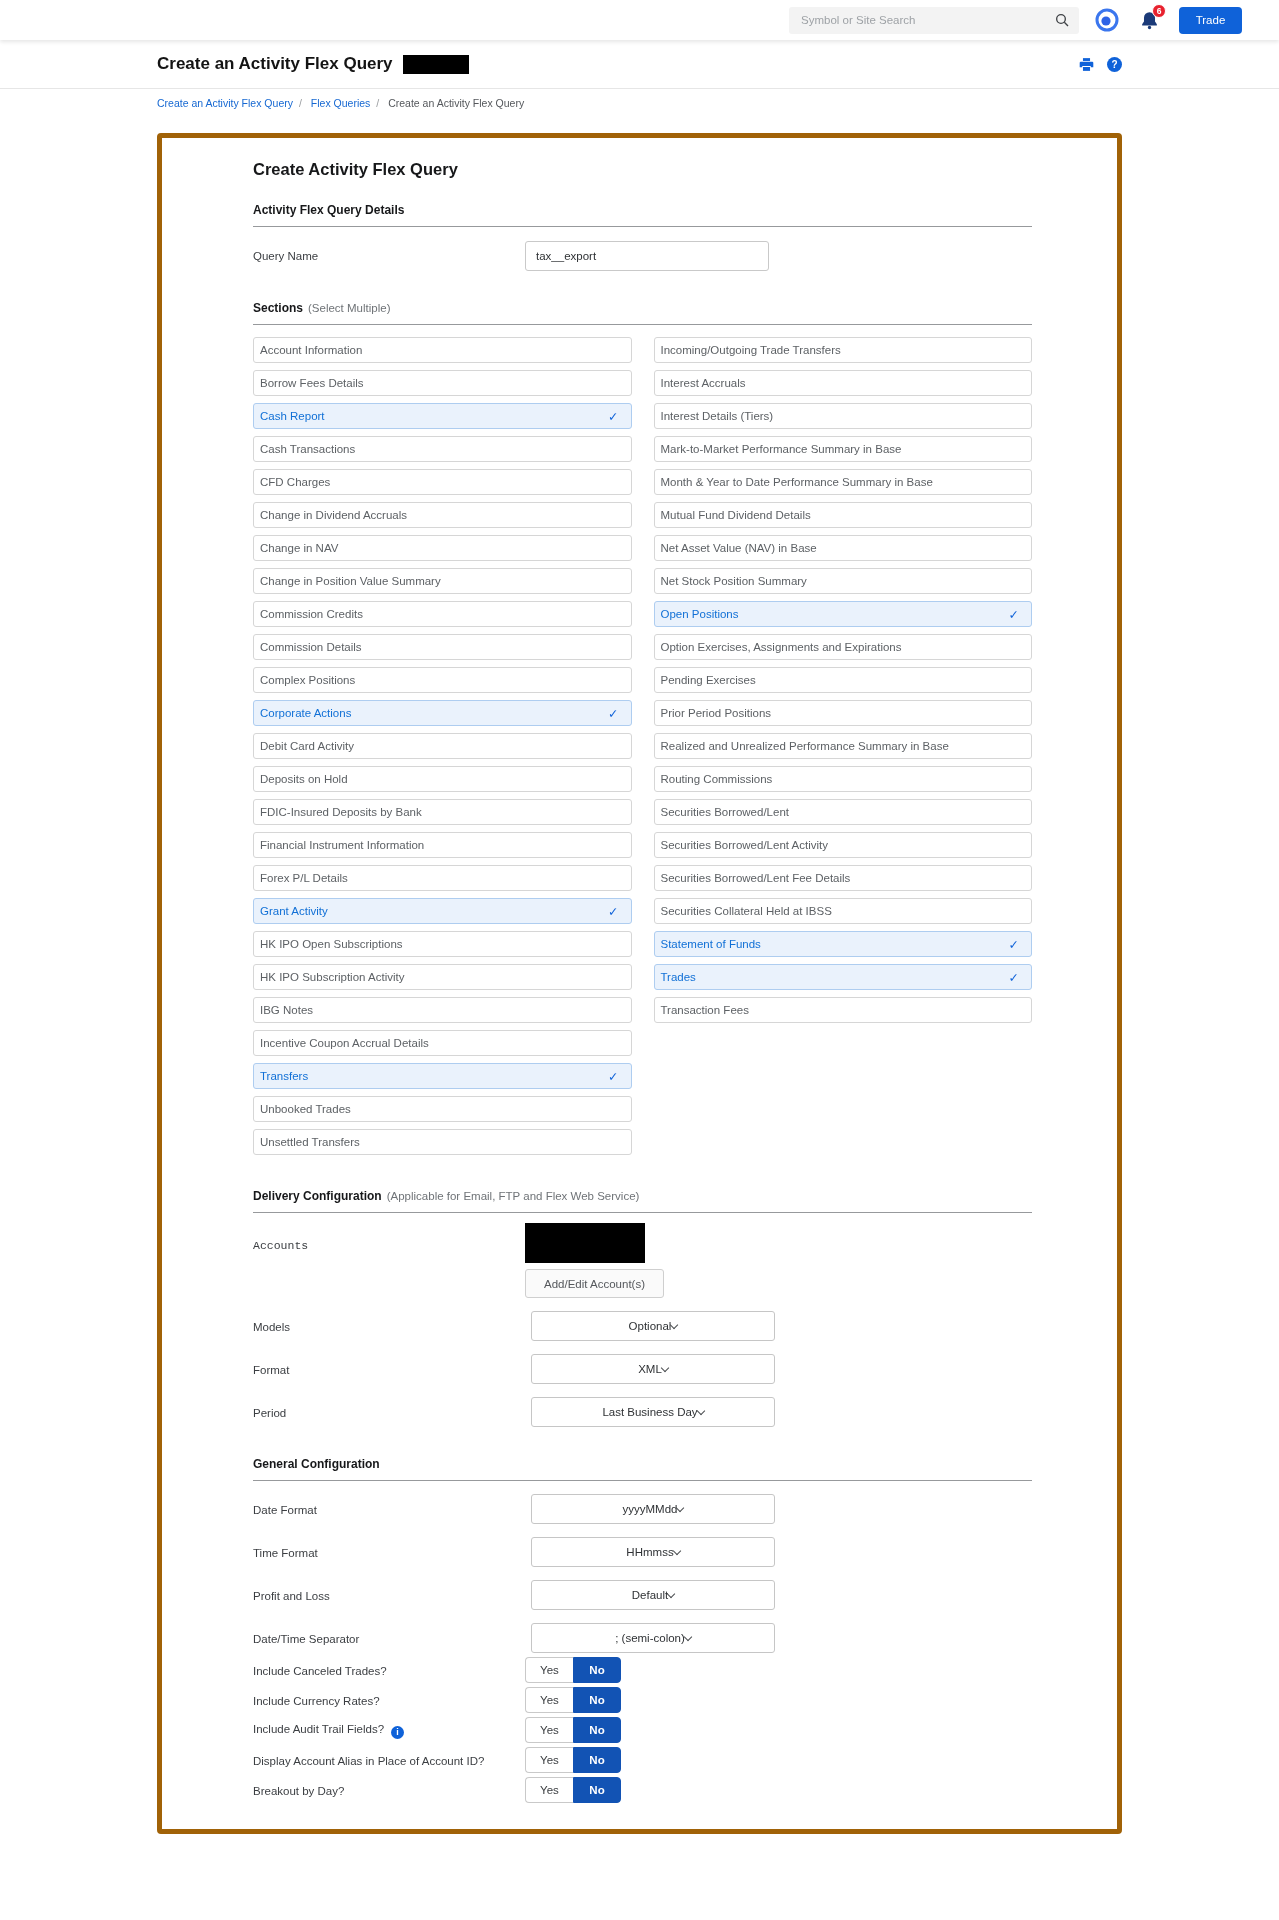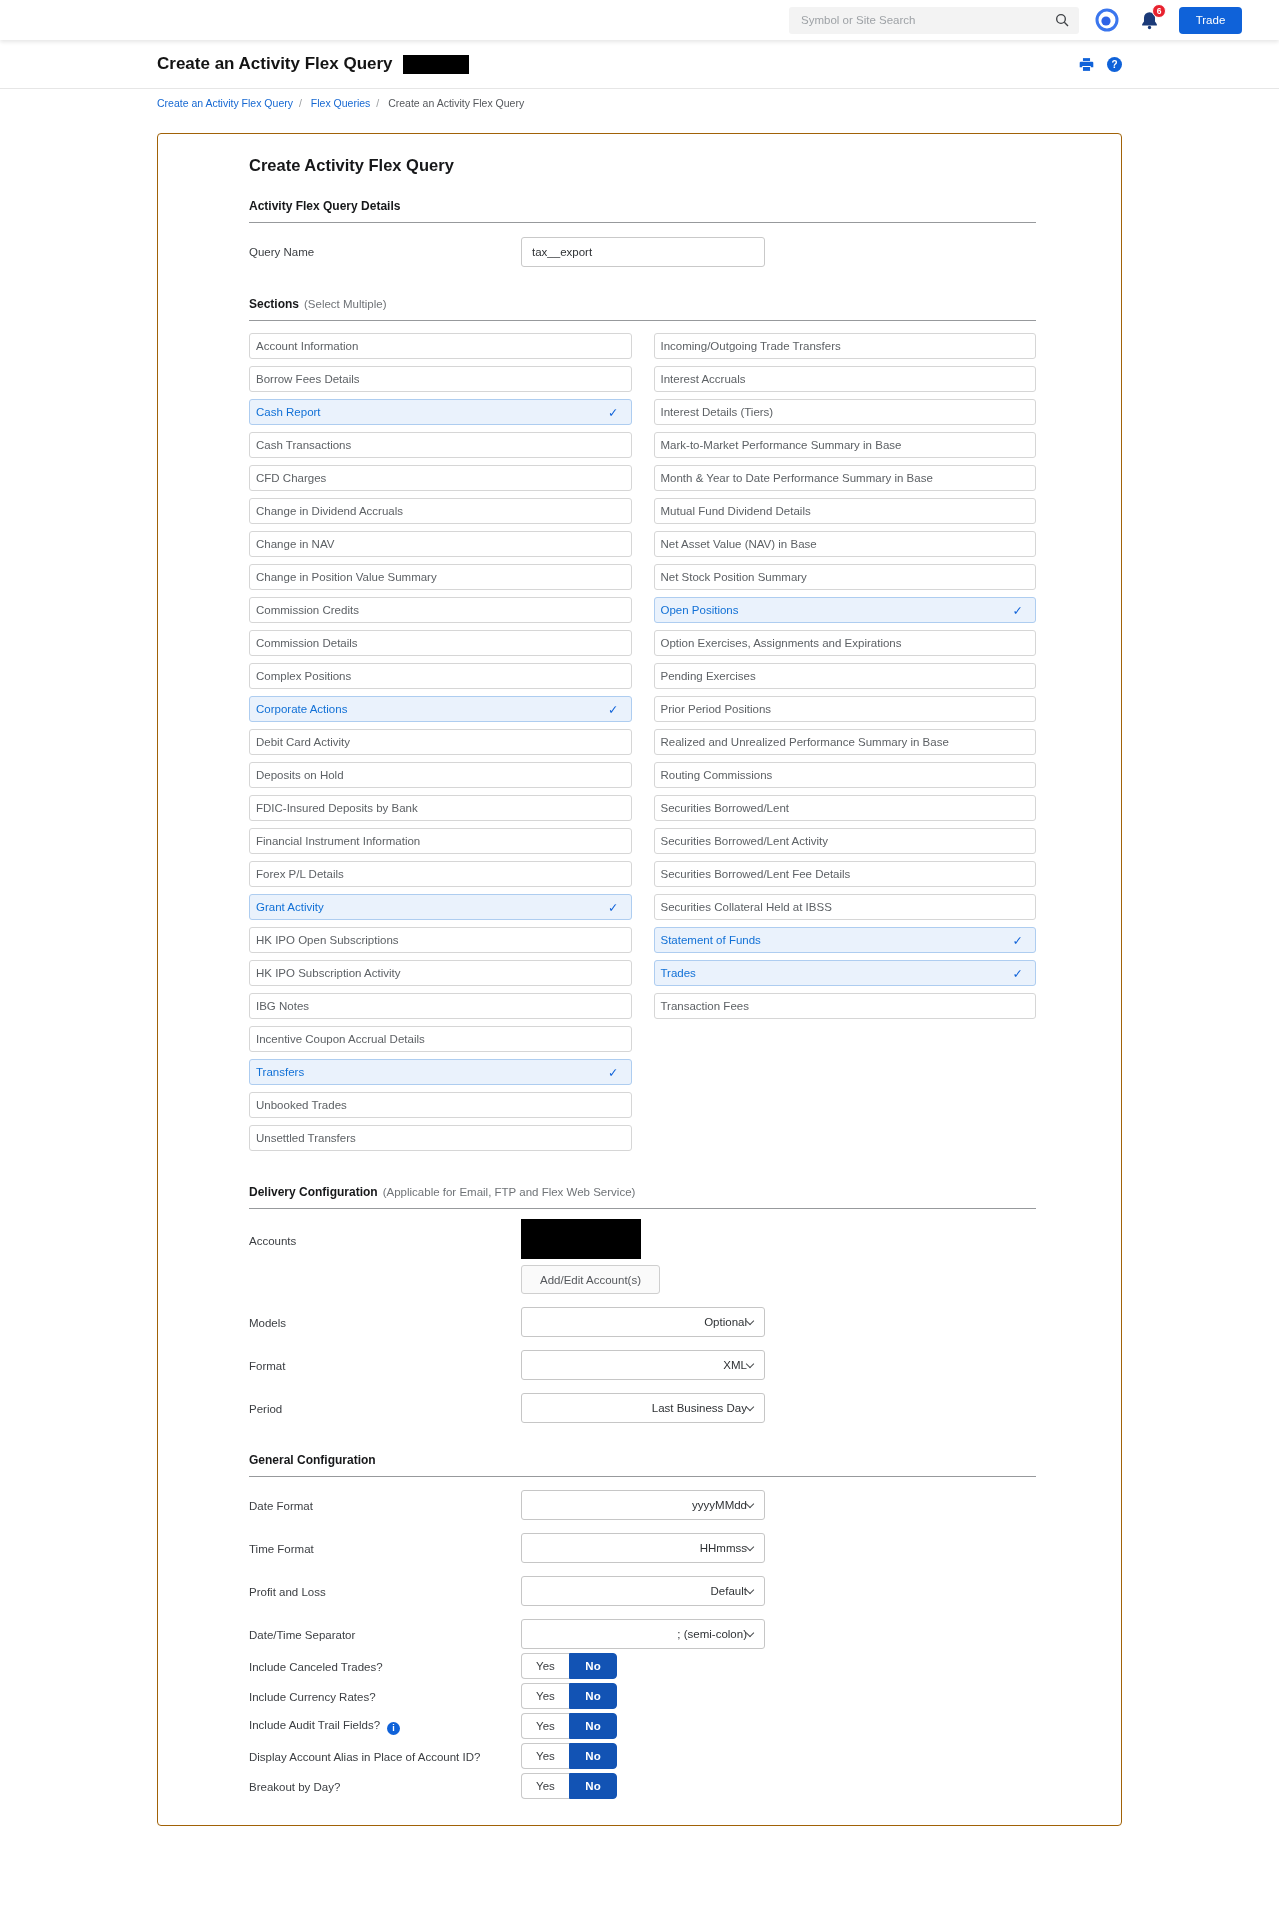--- a/index.html
+++ b/index.html
@@ -53,21 +53,21 @@
     width:15px; height:15px; border-radius:50%; background:#0f62d9; color:#fff;
     font-size:10px; font-weight:bold; display:flex; align-items:center; justify-content:center;
   }
   .breadcrumb { padding:8px 157px 10px 157px; font-size:10.5px; color:#55585c; }
   .crumb { color:#55585c; }
   .is-link .crumb { color:#1668d2; }
   .crumb-sep { margin:0 6px; color:#9a9da0; }
 
   
   .card {
-    margin:14px 157px 0 157px; border:1px solid #a16207; border-radius:4px;
+    margin:14px 157px 0 157px; border:5px solid #a16207; border-radius:4px;
     background:#fff; padding:22px 85px 26px 91px;
   }
   .card-title { font-size:16.5px; font-weight:600; color:#17181a; margin-bottom:24px; }
 
   .sec-head {
     font-size:12px; font-weight:700; color:#17181a;
     border-bottom:1px solid #97999c; padding-bottom:9px;
   }
   .sec-hint { font-weight:400; color:#6f7377; font-size:11.5px; margin-left:5px; }
   .mt { margin-top:30px; }
@@ -91,21 +91,21 @@
   .sec-item.selected .sec-item-label { color:#1170d6; }
   .sec-item-check { color:#0f62d9; font-weight:700; font-size:12.5px; }
 
   
   .cfg-row { display:flex; align-items:center; margin-top:13px; }
   .cfg-row.tall { align-items:flex-start; margin-top:10px; }
   .cfg-label { width:272px; flex:none; color:#3b3e42; padding-top:2px; }
   .select-box {
     width:244px; height:30px; border:1px solid #c6c6c6; border-radius:3px;
     display:flex; align-items:center; padding:0 11px; color:#2f3235; cursor:pointer;
-    background:#fff; justify-content:flex-end;
+    background:#fff; justify-content:center;margin-left:6px;
   }
   .chevron-down {
     width:6px; height:6px; border-right:1.4px solid #4a4d50; border-bottom:1.4px solid #4a4d50;
     transform:rotate(45deg); margin-top:-3px;
   }
   .redact-accounts { width:120px; height:40px; background:#000; }
   .addedit-btn {
     margin-top:6px; height:29px; padding:0 18px; background:#fafafa;
     border:1px solid #cfcfcf; border-radius:3px; color:#55585c;
     font-size:11.5px; font-family:inherit; cursor:pointer;
@@ -402,21 +402,21 @@
           <span class="sec-item-label">Transaction Fees</span>
 
         </div>
       </div>
   </div>
 
   <div class="sec-head">
     <span>Delivery Configuration</span><span class="sec-hint">(Applicable for Email, FTP and Flex Web Service)</span>
   </div>
   <div class="cfg-row tall">
-    <span class="cfg-label" style="padding-top:16px;">Accounts</span>
+    <span class="cfg-label" style="padding-top:16px;font-family:Liberation Mono, monospace;">Accounts</span>
     <div>
       <div class="redact-accounts"></div>
       <button class="addedit-btn">Add/Edit Account(s)</button>
     </div>
   </div>
   <div>
 
   <div class="cfg-row">
         <span class="cfg-label">Models</span>
         <div class="select-box">

